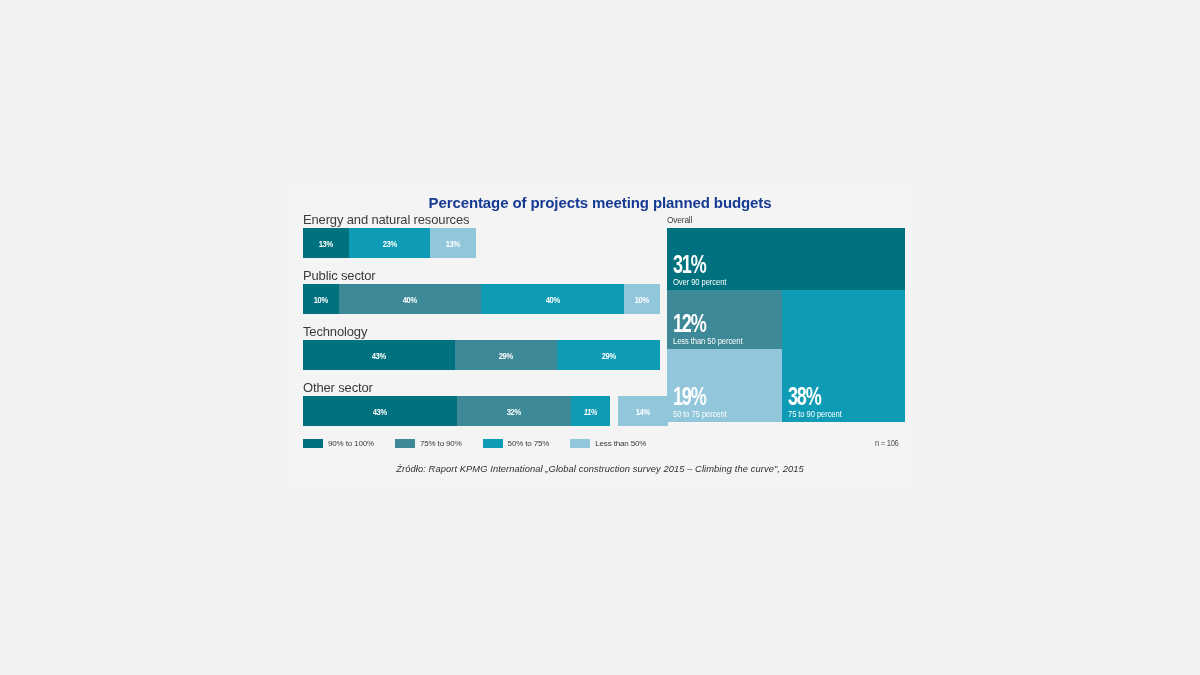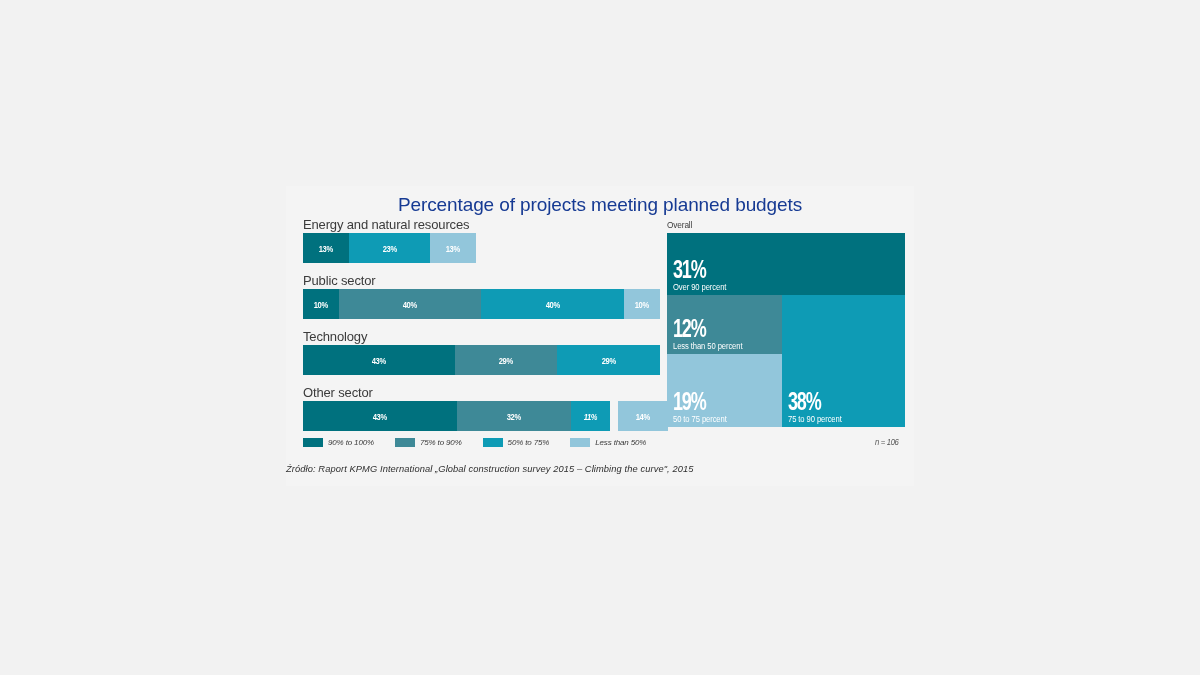--- a/index.html
+++ b/index.html
@@ -25,22 +25,22 @@
     left: 286px;
     top: 186px;
     width: 628px;
     height: 300px;
     background: #f4f4f4;
   }
 
   .chart-title {
     text-align: center;
     color: #163a93;
-    font-size: 19px;
-    font-weight: normal;
+    font-size: 15px;
+    font-weight: bold;
     letter-spacing: -0.1px;
     padding-top: 8px;
     padding-bottom: 4px;
   }
 
   .panels {
     position: relative;
     display: flex;
     padding: 0 16px 0 17px;
     gap: 7px;
@@ -142,23 +142,22 @@
     white-space: nowrap;
   }
 
   
   .legend-row {
     position: absolute;
     left: 17px;
     right: 16px;
     top: 250px;
     display: flex;
-    align-items: center;
+    align-items: flex-end;
     height: 12px;
-    font-style: italic;
   }
 
   .legend-items { display: flex; gap: 21px; }
 
   .legend-item {
     display: flex;
     align-items: center;
     gap: 5px;
   }
 
@@ -187,20 +186,21 @@
     transform-origin: right center;
     white-space: nowrap;
   }
 
   
   .source {
     position: absolute;
     left: 0;
     right: 0;
     top: 278px;
+    text-align: center;
     font-size: 9.3px;
     font-style: italic;
     color: #2f2f2f;
     letter-spacing: 0.1px;
     white-space: nowrap;
   }
 </style>
 </head>
 <body>
 

